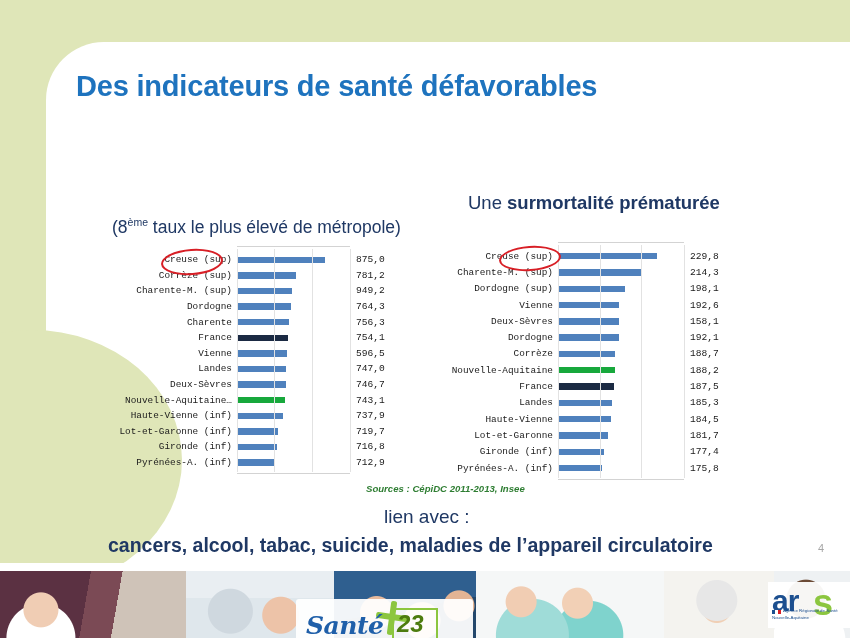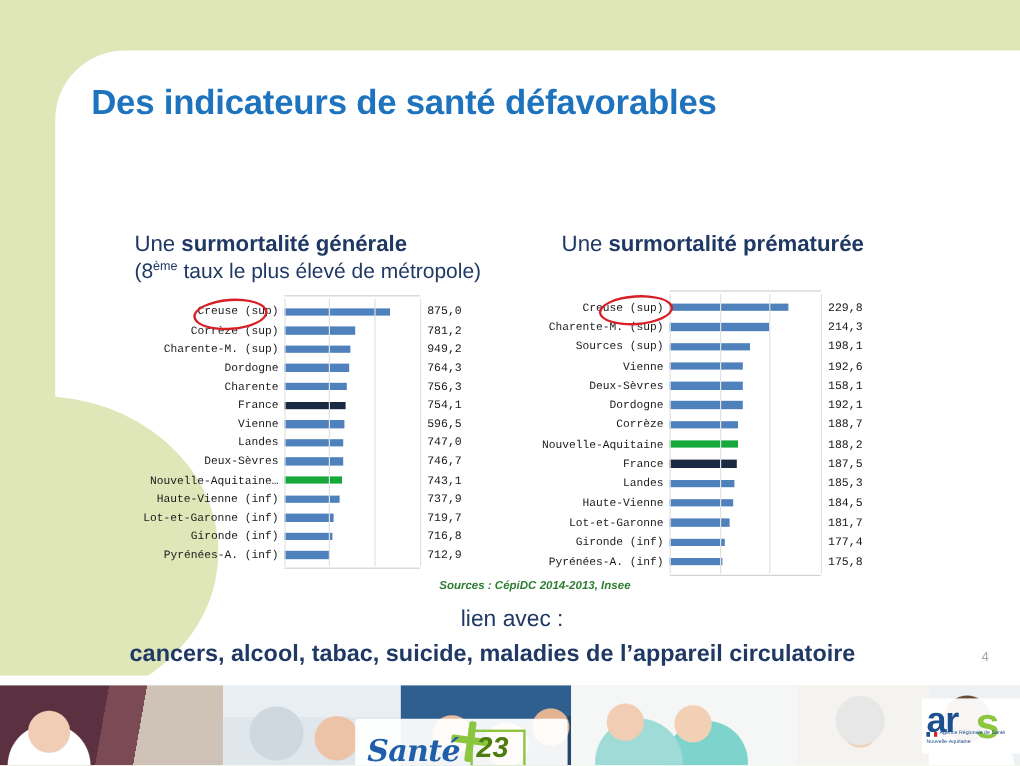--- a/index.html
+++ b/index.html
@@ -302,23 +302,20 @@
 <div id="slide">
 
   <div class="top-strip-fill"></div>
   <div class="left-strip-fill"></div>
   <div class="white-panel"></div>
   <div class="green-blob"></div>
   <div class="bottom-white"></div>
 
   <div class="slide-title">Des indicateurs de santé défavorables</div>
 
-  <div class="sec-head sec-head-left">
-    <span>Une </span><b>surmortalité générale</b>
-  </div>
   <div class="sec-head sec-head-left-sub">
     <span>(8</span><sup>ème</sup><span> taux le plus élevé de métropole)</span>
   </div>
 
   <div class="sec-head sec-head-right">
     <span>Une </span><b>surmortalité prématurée</b>
   </div>
 
   <div class="chart chart-left" id="chart-0" style="position: absolute;">
       <div class="crow">
@@ -437,21 +434,21 @@
         <div class="cval">229,8</div>
       </div>
       <div class="crow">
         <div class="clabel">Charente-M. (sup)</div>
         <div class="barwrap">
           <div class="bar" style="width: 76.3%;"></div>
         </div>
         <div class="cval">214,3</div>
       </div>
       <div class="crow">
-        <div class="clabel">Sources (sup)</div>
+        <div class="clabel">Dordogne (sup)</div>
         <div class="barwrap">
           <div class="bar" style="width: 61.3%;"></div>
         </div>
         <div class="cval">198,1</div>
       </div>
       <div class="crow">
         <div class="clabel">Vienne</div>
         <div class="barwrap">
           <div class="bar" style="width: 56.3%;"></div>
         </div>
@@ -533,21 +530,21 @@
         <div class="gl" style="left: 66%;"></div>
         <div class="gl" style="left: 100%;"></div>
         <div class="plot-topline"></div>
         <div class="plot-baseline"></div>
       </div>
     </div>
 
   <div class="red-ellipse ell-left"></div>
   <div class="red-ellipse ell-right"></div>
 
-  <div class="source-note">Sources : CépiDC 2014-2013, Insee</div>
+  <div class="source-note">Sources : CépiDC 2011-2013, Insee</div>
   <div class="lien">lien avec :</div>
   <div class="bottom-line">cancers, alcool, tabac, suicide, maladies de l’appareil circulatoire</div>
   <div class="slide-number">4</div>
 
   <div class="photo-strip">
     <div class="photo ph1"></div>
     <div class="photo ph2"></div>
     <div class="photo ph3"></div>
     <div class="photo ph4"></div>
     <div class="photo ph5"></div>

